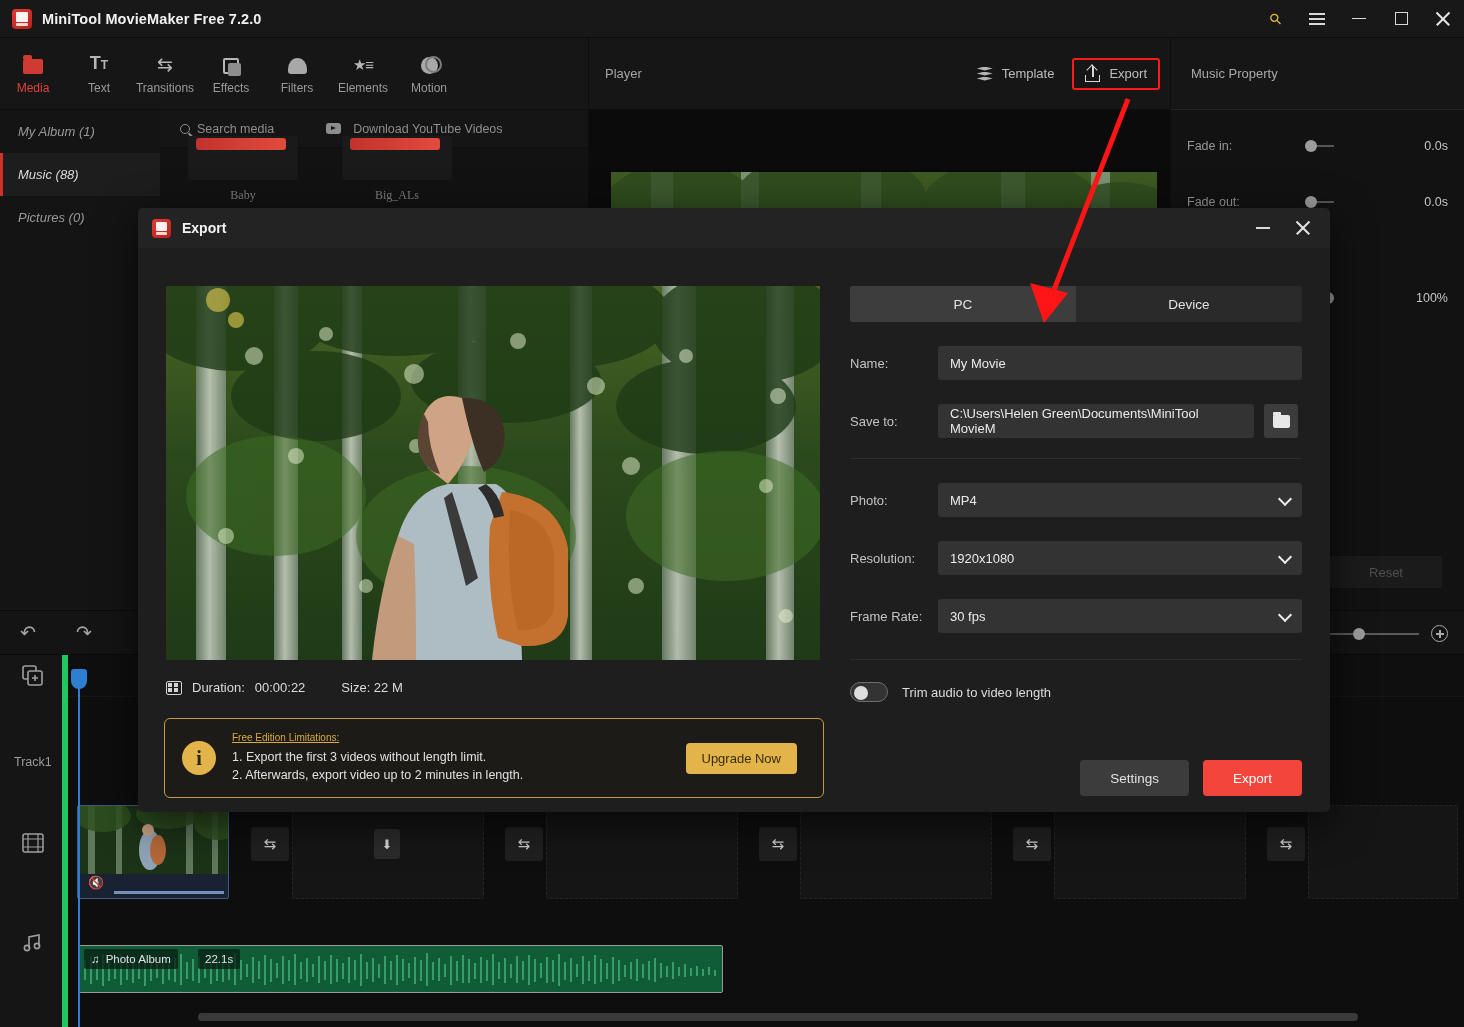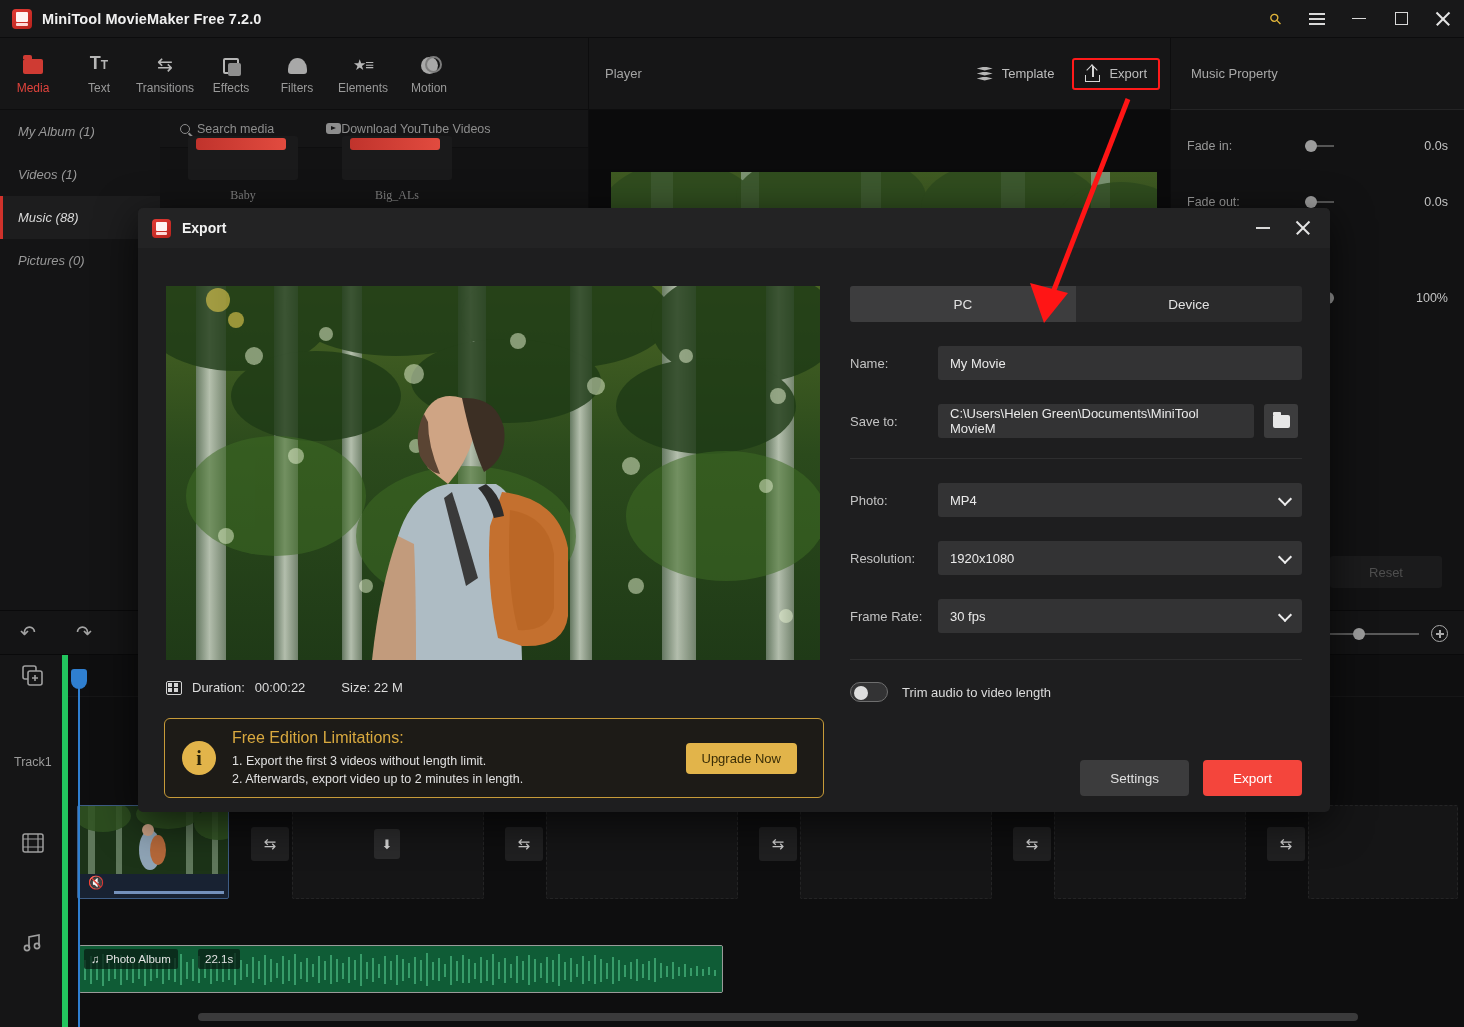--- a/index.html
+++ b/index.html
@@ -82,21 +82,21 @@
 
   
   .media-head {
     position: absolute; left: 160px; top: 110px; width: 428px; height: 38px;
     background: #151516; display: flex; align-items: center;
     border-bottom: 1px solid #0e0e0f;
   }
   .search-media { display:flex; align-items:center; gap:7px; margin-left: 20px; font-size: 12.5px; color:#8d8d8d; }
   .mag { width: 10px; height: 10px; border: 1.6px solid #8d8d8d; border-radius: 50%; position: relative; display:inline-block;}
   .mag::after { content:""; position:absolute; right:-4px; bottom:-3px; width:5px; height:1.6px; background:#8d8d8d; transform:rotate(45deg);}
-  .yt { display:flex; align-items:center; gap:0; margin-left: 52px; font-size: 12.5px; color:#8d8d8d; }
+  .yt { display:flex; align-items:center; gap:12px; margin-left: 52px; font-size: 12.5px; color:#8d8d8d; }
   .yt-ic { width: 15px; height: 11px; border-radius: 3px; background:#8d8d8d; position:relative; }
   .yt-ic::after { content:""; position:absolute; left:5px; top:3px; border-left:5px solid #151516; border-top:2.5px solid transparent; border-bottom:2.5px solid transparent;}
 
   
   .leftnav { position:absolute; left:0; top:110px; width:160px; height:500px; background:#141415; }
   .nav-item {
     height: 43px; display:flex; align-items:center; padding-left:18px;
     font-size: 13px; color:#989898; position:relative;font-style:italic;
   }
   .nav-item.active { background:#1d1d1e; color:#d9d9d9; }
@@ -225,21 +225,21 @@
     display:inline-block;}
   .film-ic::before { content:""; position:absolute; left:1px; top:1px; width:4px; height:4px; background:#d4d4d4; box-shadow: 6px 0 0 #d4d4d4, 0 5px 0 #d4d4d4, 6px 5px 0 #d4d4d4;}
   .meta-gap { width: 16px; display:inline-block;}
 
   .limbox { position:absolute; left:26px; top:470px; width:660px; height:80px;
     border:1px solid #c79b39; border-radius:6px; background:#1d1b17; display:flex; align-items:center;}
   .lim-ic { width:34px; height:34px; border-radius:50%; background:#e2b44a; margin-left:17px;
     display:flex; align-items:center; justify-content:center; color:#2a2309; font-weight:bold; font-size:20px;
     font-family:"Liberation Serif",serif;}
   .lim-txt { margin-left:16px;}
-  .lim-head { font-size:16px; color:#d9a93f; margin-bottom:5px;}
+  .lim-head { font-size:10px; color:#d9a93f; margin-bottom:5px;text-decoration:underline;}
   .lim-line { font-size:12.5px; color:#e0e0e0; line-height:18px;}
   .upg-btn { position:absolute; right:26px; top:24px; background:#e2b44a; color:#3a2d06;
     font-size:13px; padding:8px 16px; border-radius:4px;}
 
   .form { position:absolute; left:712px; top:38px; width:452px;}
   .seg { display:flex; width:452px; height:36px; background:#2a2a2b; border-radius:3px; overflow:hidden;}
   .seg div { flex:1; display:flex; align-items:center; justify-content:center; font-size:13.5px; color:#e2e2e2;}
   .seg div.on { background:#3d3d3e;}
   .frow { display:flex; align-items:center; margin-top:24px;}
   .flab { width:88px; font-size:13px; color:#c3c3c3;}
@@ -339,23 +339,20 @@
       <span class="ti">
           <span class="ic-motion"></span>
         </span>
       <span>Motion</span>
     </div>
   </div>
 
   <div class="leftnav">
     <div class="nav-item">
         <span>My Album (1)</span>
-      </div>
-    <div class="nav-item">
-        <span>Videos (1)</span>
       </div>
     <div class="nav-item active">
         <span>Music (88)</span>
       </div>
     <div class="nav-item">
         <span>Pictures (0)</span>
       </div>
   </div>
 
   <div class="media-head">

